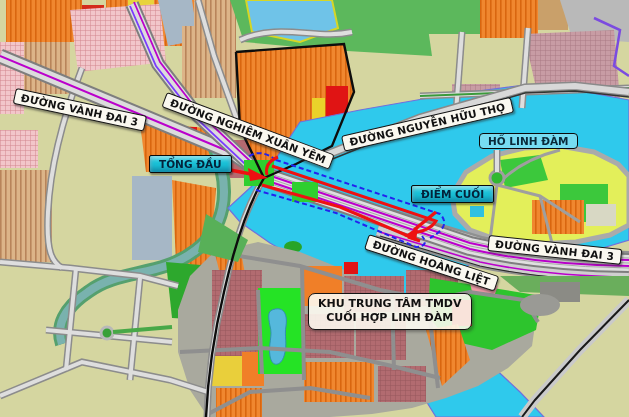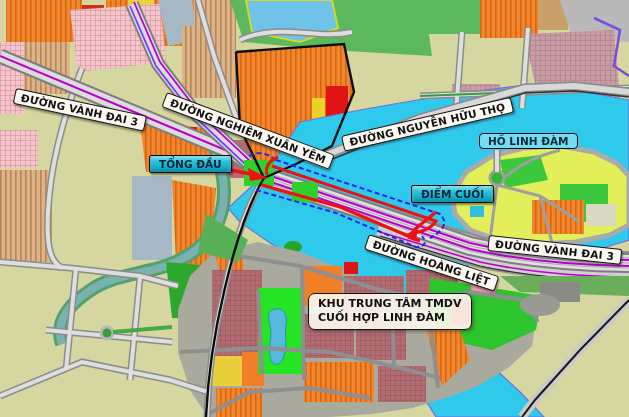--- a/index.html
+++ b/index.html
@@ -9,21 +9,21 @@
   .lbl{position:absolute;background:#faf8f0;border:1.5px solid #141414;border-radius:3px;
        padding:1px 6px;font-size:10.5px;font-weight:bold;color:#111;white-space:nowrap;
        box-shadow:1.5px 2px 2px rgba(40,40,40,.45);transform-origin:left top;letter-spacing:.2px;}
   .marker{position:absolute;background:var(--marker_fill,#19c2d8);border:1.8px solid #0a0a0a;
        border-radius:2px;padding:2px 9px;font-size:10.5px;font-weight:bold;color:#04223a;
        white-space:nowrap;box-shadow:inset 0 -4px 5px rgba(0,40,80,.35),
        inset 0 3px 4px rgba(255,255,255,.55),1px 2px 2px rgba(0,0,0,.4);}
   .lakelbl{position:absolute;background:var(--lake_label_bg,#76dcf2);border:1.5px solid #0a0a0a;
        border-radius:4px;padding:1px 8px;font-size:10.5px;font-weight:bold;color:#0a2a3a;white-space:nowrap;}
   .area{position:absolute;background:rgba(252,250,240,.9);border:1.6px solid #141414;border-radius:7px;
-       padding:3px 9px;font-size:11px;font-weight:bold;color:#111;line-height:1.3;
+       padding:3px 9px;font-size:11px;font-weight:bold;color:#111;text-align:center;line-height:1.3;
        box-shadow:1.5px 2px 3px rgba(40,40,40,.4);}
 </style>
 </head>
 <body>
 
 <div class="map">
 <svg width="629" height="417" viewBox="0 0 629 417">
   <defs>
     <pattern id="pOr" width="5" height="5" patternUnits="userSpaceOnUse">
       <rect width="5" height="5" fill="#f0872f"></rect>

